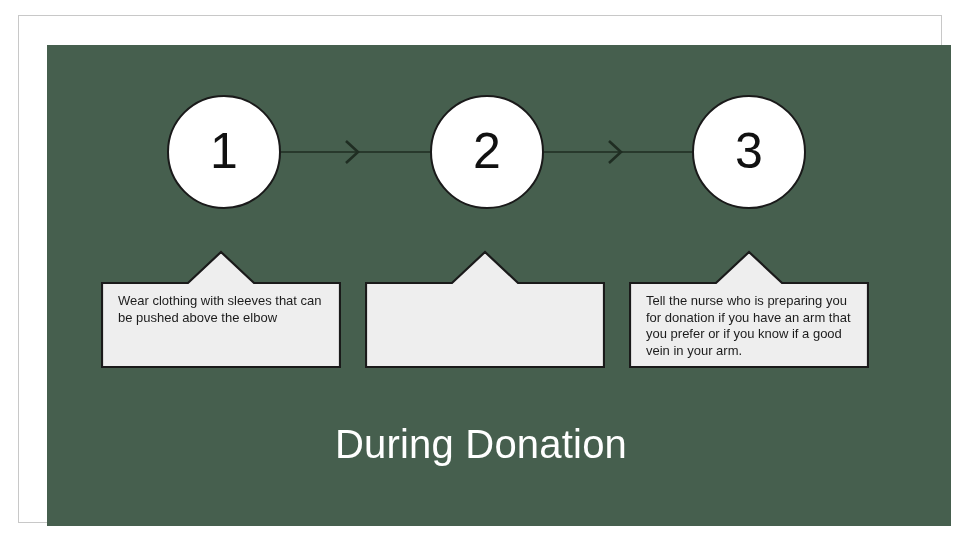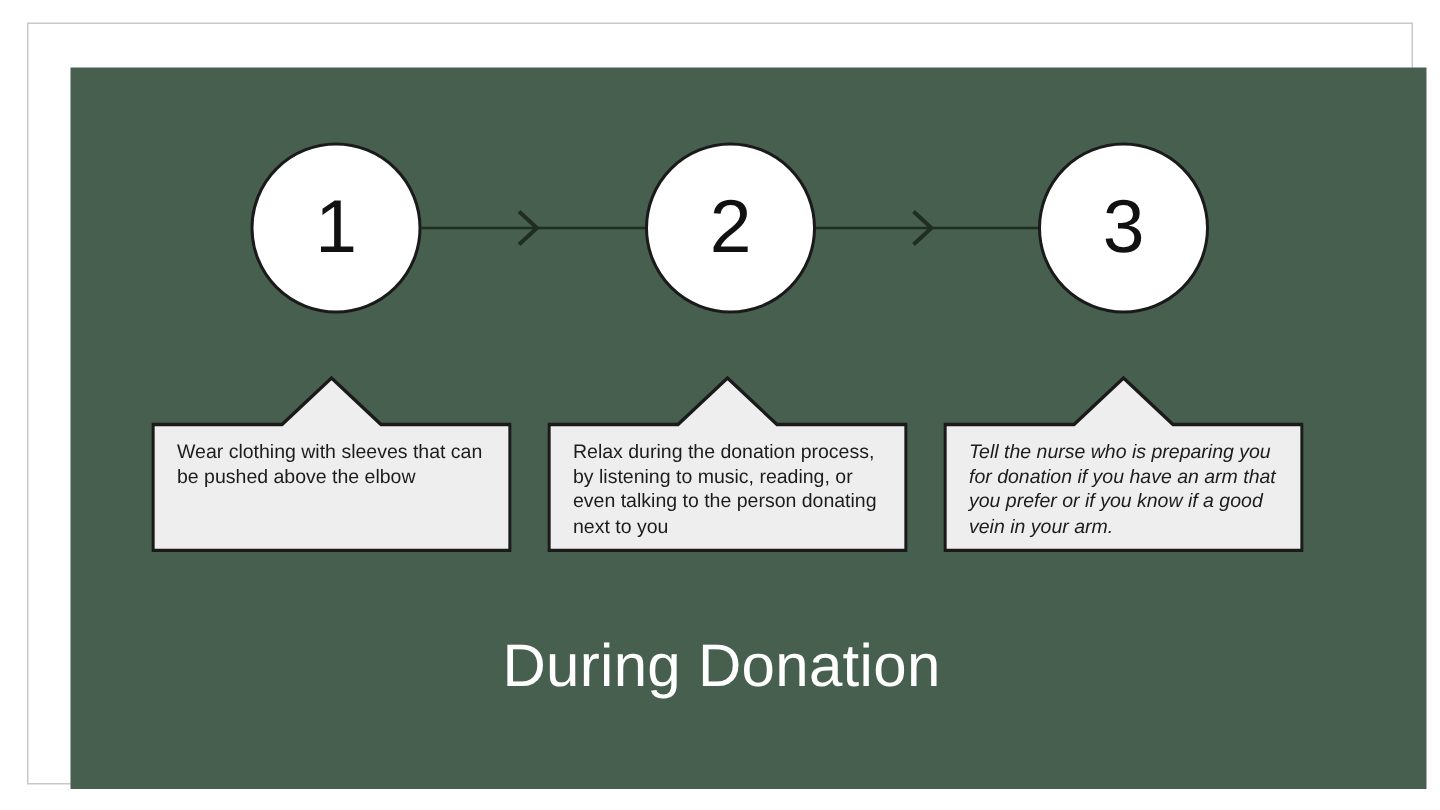--- a/index.html
+++ b/index.html
@@ -76,21 +76,21 @@
 
   
   .callout {
     position: absolute;
     width: 282px;
     height: 118px;
     z-index: 2;
   }
   .callout-1 { left: 54px;  top: 205px; }
   .callout-2 { left: 318px; top: 205px; }
-  .callout-3 { left: 582px; top: 205px; font-style: italic; }
+  .callout-3 { left: 582px; top: 205px; }
 
   .callout svg {
     position: absolute;
     left: 0;
     top: 0;
   }
 
   .callout-text {
     position: absolute;
     left: 17px;
@@ -149,21 +149,20 @@
       <svg width="240" height="118" viewBox="0 0 240 118" xmlns="http://www.w3.org/2000/svg">
         <path d="M1,33 L87,33 L120,2 L153,33 L239,33 L239,117 L1,117 Z" fill="#eeeeee" stroke="#1a1a1a" stroke-width="2.2" stroke-linejoin="miter"></path>
       </svg>
       <div class="callout-text">Wear clothing with sleeves that can be pushed above the elbow</div>
     </div>
 
     <div class="callout callout-2">
       <svg width="240" height="118" viewBox="0 0 240 118" xmlns="http://www.w3.org/2000/svg">
         <path d="M1,33 L87,33 L120,2 L153,33 L239,33 L239,117 L1,117 Z" fill="#eeeeee" stroke="#1a1a1a" stroke-width="2.2" stroke-linejoin="miter"></path>
       </svg>
-      <div class="callout-text">Relax during the donation process, by listening to music, reading, or even talking to the person donating next to you</div>
     </div>
 
     <div class="callout callout-3">
       <svg width="240" height="118" viewBox="0 0 240 118" xmlns="http://www.w3.org/2000/svg">
         <path d="M1,33 L87,33 L120,2 L153,33 L239,33 L239,117 L1,117 Z" fill="#eeeeee" stroke="#1a1a1a" stroke-width="2.2" stroke-linejoin="miter"></path>
       </svg>
       <div class="callout-text">Tell the nurse who is preparing you for donation if you have an arm that you prefer or if you know if a good vein in your arm.</div>
     </div>
 
     <div class="slide-title">During Donation</div>

